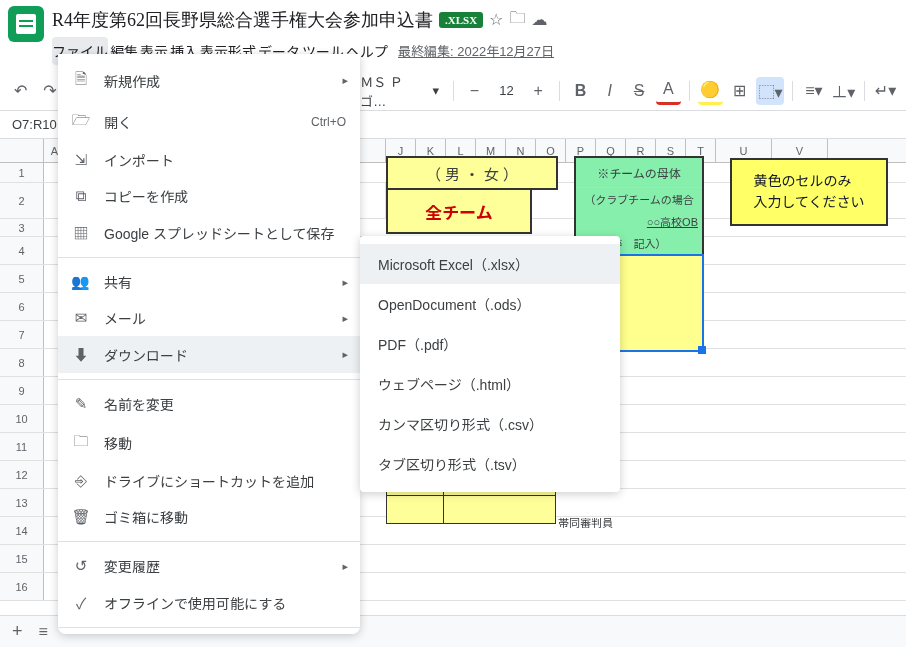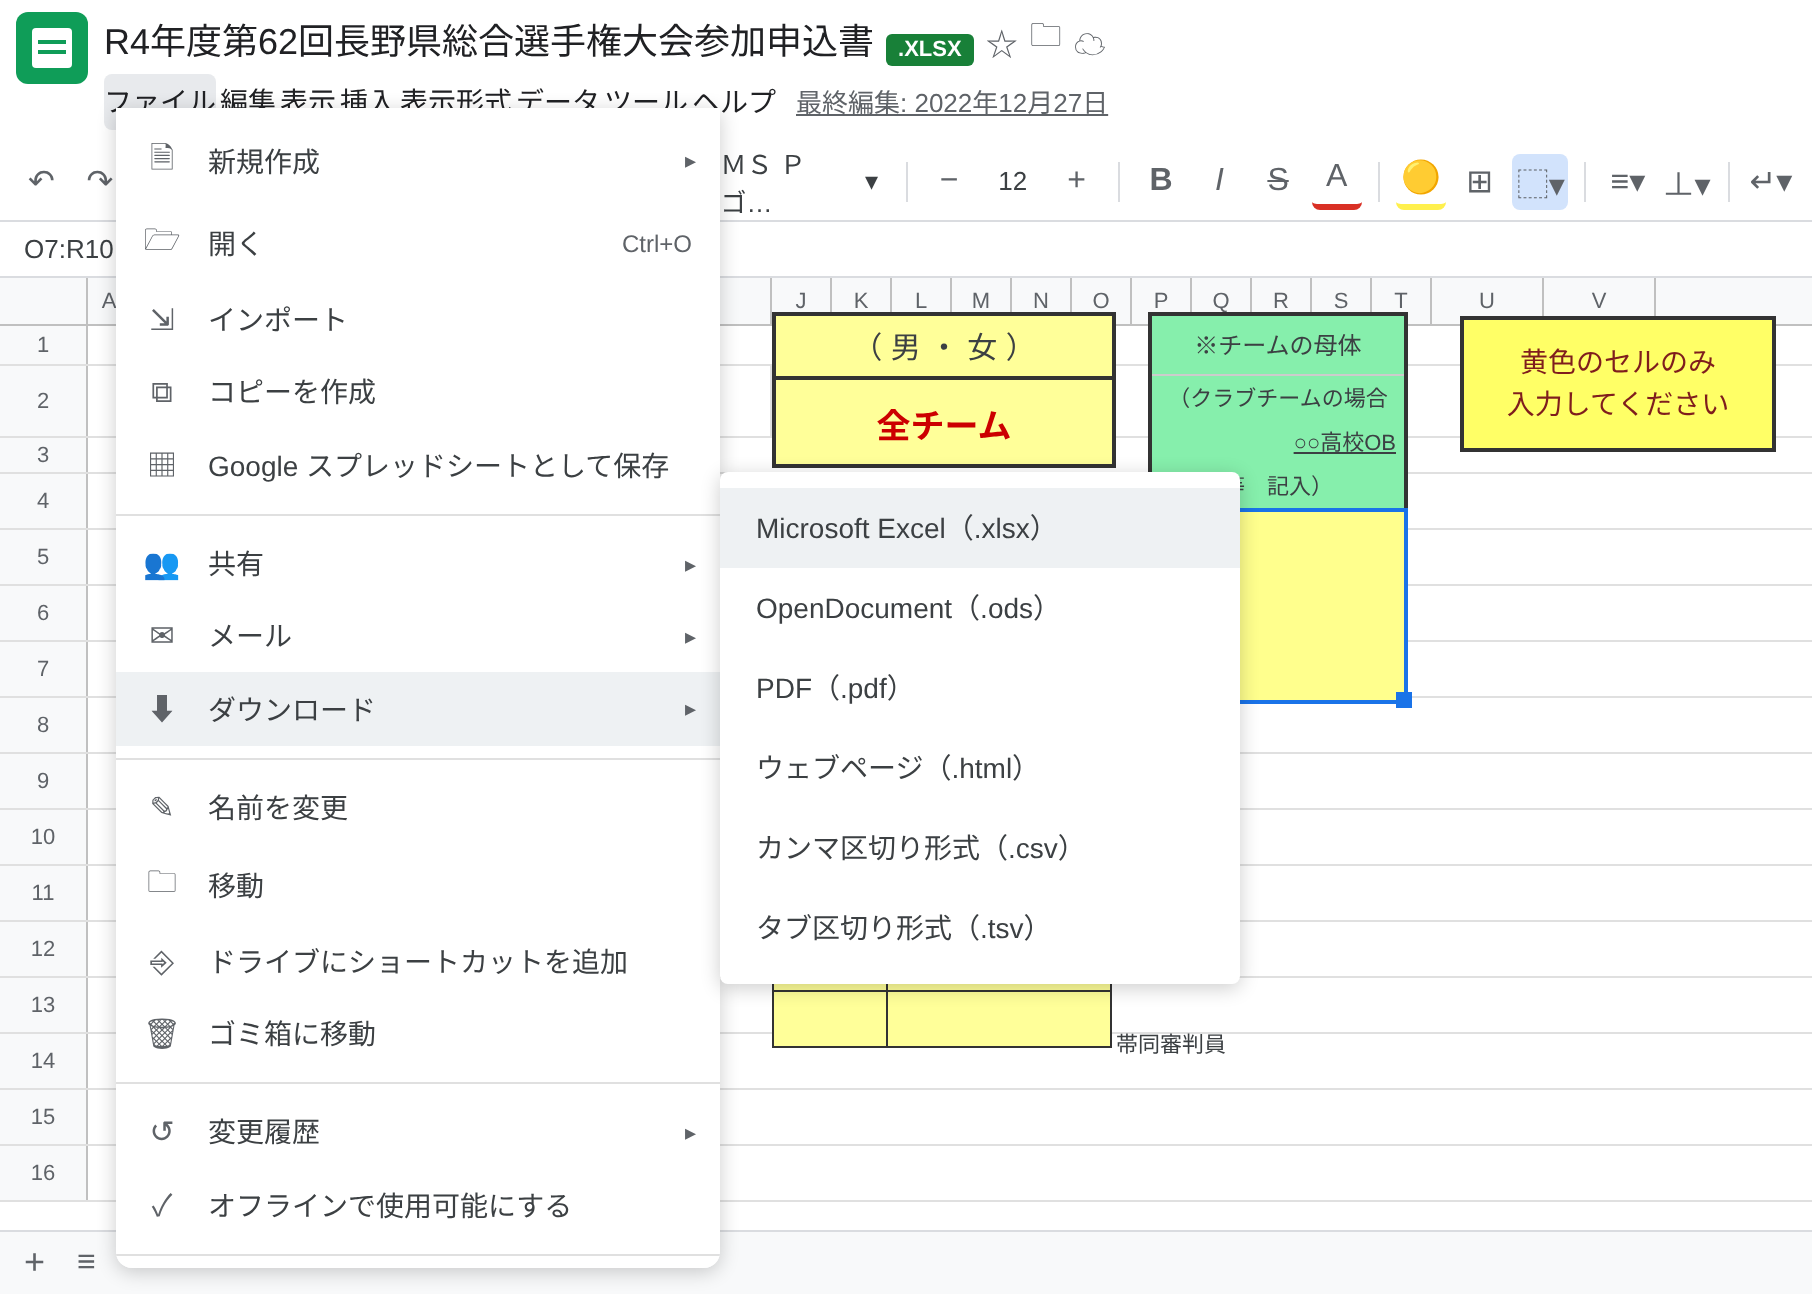--- a/index.html
+++ b/index.html
@@ -5,21 +5,21 @@
 * { box-sizing: border-box; margin: 0; padding: 0; }
 body { font-family: Arial, "Noto Sans JP", sans-serif; font-size: 13px; color: #3c4043; background: #fff; overflow: hidden; width: 906px; height: 647px; position: relative; }
 
 .header { display: flex; align-items: flex-start; padding: 6px 8px 0 8px; }
 .logo { width: 36px; height: 36px; background: #0f9d58; border-radius: 6px; display: flex; align-items: center; justify-content: center; margin-right: 8px; }
 .logo-inner { width: 20px; height: 20px; background: #fff; border-radius: 2px; position: relative; }
 .logo-inner::before, .logo-inner::after { content: ""; position: absolute; background: #0f9d58; }
 .logo-inner::before { left: 3px; right: 3px; top: 6px; height: 2px; }
 .logo-inner::after { left: 3px; right: 3px; top: 11px; height: 2px; }
 
-.title-row { display: flex; align-items: flex-end; gap: 6px; }
+.title-row { display: flex; align-items: center; gap: 6px; font-family: Liberation Serif, serif; }
 .doc-title { font-size: 18px; color: #202124; }
 .xlsx-badge { background: #188038; color: #fff; font-size: 11px; font-weight: bold; padding: 2px 6px; border-radius: 3px; }
 .star, .cloud, .move { color: #5f6368; font-size: 16px; }
 
 .menubar { display: flex; gap: 2px; padding: 4px 0 6px 0; }
 .menu-item { padding: 4px 0; border-radius: 4px; cursor: pointer; font-size: 14px; color: #202124; }
 .menu-item.active { background: #e8eaed; }
 .last-edit { color: #5f6368; text-decoration: underline; font-size: 13px; margin-left: 8px; padding-top: 4px; cursor: pointer; }
 
 .toolbar { display: flex; align-items: center; padding: 4px 8px; border-bottom: 1px solid #dadce0; gap: 4px; height: 40px; }
@@ -47,30 +47,30 @@
 .rows { position: relative; }
 .row { display: flex; border-bottom: 1px solid #e0e0e0; }
 .row-h { width: 44px; border-right: 1px solid #c0c0c0; background: #f8f9fa; display: flex; align-items: center; justify-content: center; font-size: 11px; color: #5f6368; }
 .cell { border-right: 1px solid #e0e0e0; display: flex; align-items: center; padding: 0 4px; }
 .r1 { height: 20px; } .r2 { height: 36px; } .rsmall { height: 18px; }
 .r3, .r4, .r5, .r6, .r7, .r8, .r9, .r10, .r11, .r12, .r13, .r14, .r15, .r16 { height: 28px; }
 
 .content-text { font-size: 17px; font-weight: bold; }
 
 .gender-box { position: absolute; left: 386px; top: 156px; width: 172px; height: 34px; background: #ffff99; border: 2px solid #333; display: flex; align-items: center; justify-content: center; font-size: 15px; }
-.team-box { position: absolute; left: 386px; top: 190px; width: 172px; height: 44px; background: #ffff99; border: 2px solid #333; border-top: none; display: flex; align-items: center; justify-content: center; color: #c00; font-size: 17px; font-weight: bold; }
+.team-box { position: absolute; left: 386px; top: 190px; width: 146px; height: 44px; background: #ffff99; border: 2px solid #333; border-top: none; display: flex; align-items: center; justify-content: center; color: #c00; font-size: 17px; font-weight: bold; }
 
 .team-info { position: absolute; left: 574px; top: 156px; width: 130px; border: 2px solid #333; background: #86efac; font-size: 11px; }
 .team-info-row { padding: 3px 4px; text-align: center; }
 .team-info .r1t { border-bottom: 1px solid #ccc; padding: 6px 4px; font-size: 12px; }
 
 .selected-outline { position: absolute; left: 574px; top: 254px; width: 130px; height: 98px; background: #ffff8d; border: 2px solid #1a73e8; }
 .sel-handle { position: absolute; right: -4px; bottom: -4px; width: 8px; height: 8px; background: #1a73e8; }
 
-.yellow-note { position: absolute; left: 730px; top: 158px; width: 158px; height: 68px; background: #ffff66; border: 2px solid #333; display: flex; align-items: center; justify-content: center; text-align: center; font-size: 14px; color: #7f1d1d; padding: 4px; line-height: 1.5; }
+.yellow-note { position: absolute; left: 730px; top: 158px; width: 158px; height: 68px; background: #ffff66; border: 2px solid #333; display: flex; align-items: center; justify-content: center; font-size: 14px; color: #0f172a; padding: 4px; line-height: 1.5; }
 
 .yellow-table { position: absolute; left: 386px; top: 300px; }
 .yt-row { display: flex; height: 28px; }
 .yt-c1 { width: 58px; background: #ffff99; border: 1px solid #333; border-top: none; }
 .yt-c2 { width: 112px; background: #ffff99; border: 1px solid #333; border-left: none; border-top: none; }
 .yt-row:first-child .yt-c1, .yt-row:first-child .yt-c2 { border-top: 1px solid #333; }
 
 .bottom-txt { position: absolute; left: 558px; top: 514px; font-size: 11px; }
 
 .dropdown { position: absolute; left: 58px; top: 54px; width: 302px; background: #fff; border-radius: 0 0 8px 8px; box-shadow: 0 2px 10px rgba(0,0,0,0.2); z-index: 100; padding: 6px 0; max-height: 580px; overflow-y: auto; }

